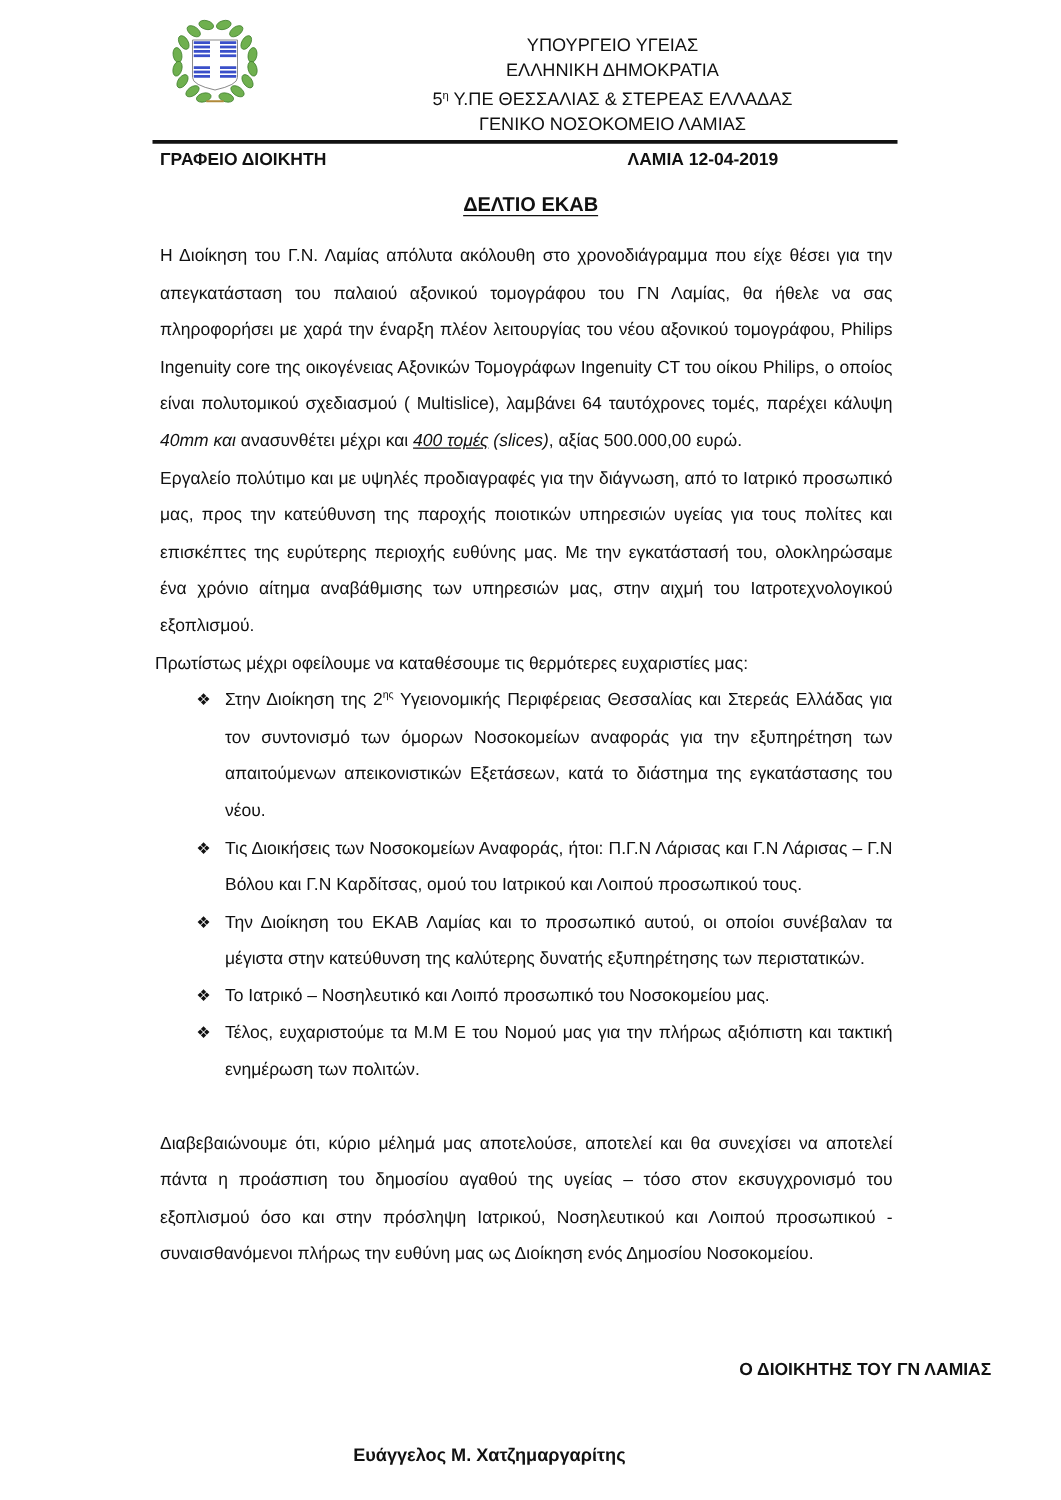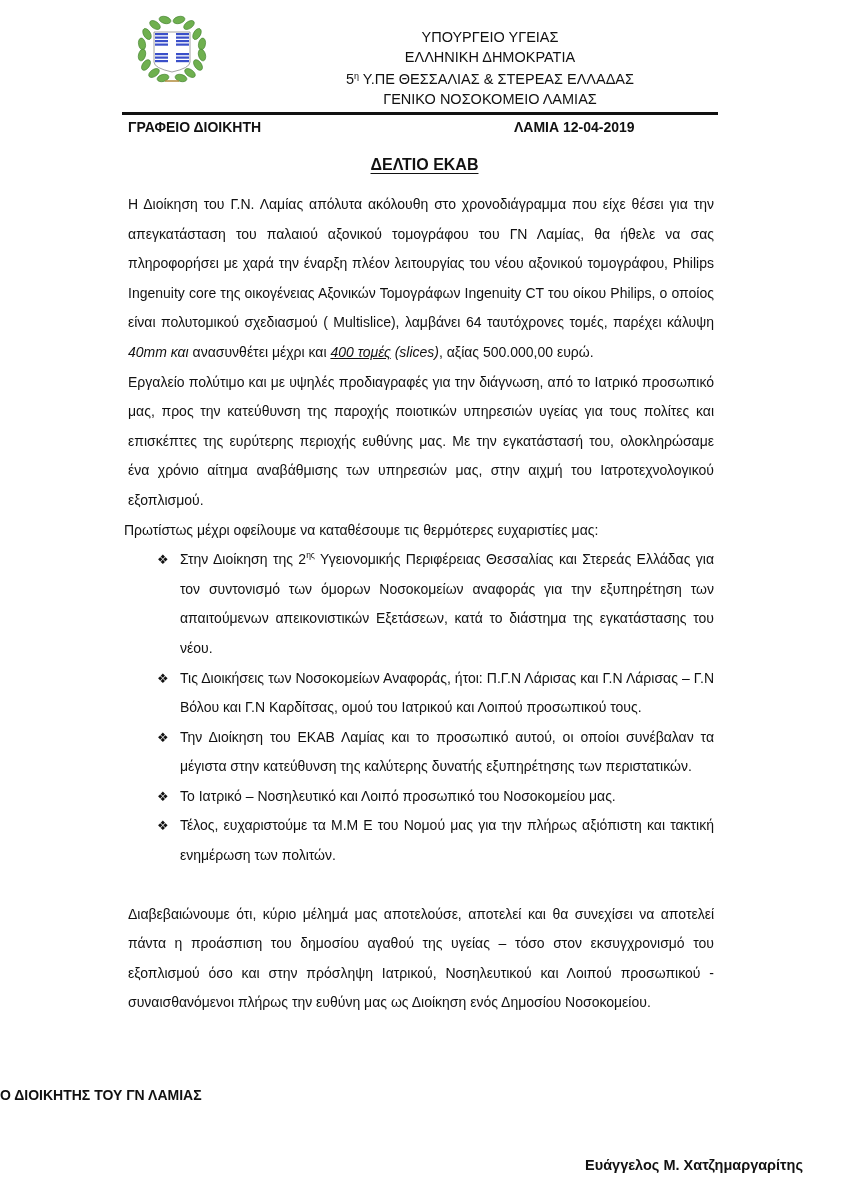--- a/index.html
+++ b/index.html
@@ -4,37 +4,37 @@
 <style>
   html, body { margin: 0; padding: 0; background: #ffffff; }
   body { width: 849px; height: 1200px; position: relative; overflow: hidden;
          font-family: "Liberation Sans", "DejaVu Sans", sans-serif; color: #111; }
   .logo { position: absolute; left: 135px; top: 12px; width: 74px; height: 74px; }
   .header-lines { position: absolute; left: 300px; width: 380px; top: 28px; text-align: center;
                   font-size: 14.5px; line-height: 19.5px; }
   .header-lines sup { font-size: 9px; vertical-align: 5px; }
   .rule { position: absolute; left: 122px; width: 596px; top: 112px; height: 3px; background: #111; }
   .office { position: absolute; left: 128px; top: 119px; font-size: 14px; font-weight: bold; }
-  .date { position: absolute; left: 514px; top: 119px; font-size: 14px; font-weight: bold; }
+  .date { position: absolute; left: 502px; top: 119px; font-size: 14px; font-weight: bold; }
   .title { position: absolute; left: 0; width: 849px; top: 156px; text-align: center;
            font-size: 16px; font-weight: bold; }
   .title span { text-decoration: underline; text-underline-offset: 3px; }
   .body { position: absolute; left: 128px; width: 586px; top: 190px;
           font-size: 14px; line-height: 29.6px; text-align: justify; }
   .body p { margin: 0; }
   .body p.thanks { margin-left: -4px; }
   .body ul { list-style: none; margin: 0; padding: 0; }
   .body li { position: relative; padding-left: 52px; margin: 0; }
   .body li .bullet { position: absolute; left: 29px; top: 0; font-size: 13px; }
   .body li sup { font-size: 8.5px; vertical-align: 6px; line-height: 0; }
   .gap { height: 29px; }
-  .sign-title { position: absolute; left: 0; width: 793px; top: 1087px; text-align: left;
+  .sign-title { position: absolute; left: 0; width: 793px; top: 1087px; text-align: right;
                 font-size: 14px; font-weight: bold; }
-  .sign-name { position: absolute; left: 0; width: 783px; top: 1157px; text-align: right;
-               font-size: 14.5px; font-weight: bold; padding-left: 20px; }
+  .sign-name { position: absolute; left: 0; width: 783px; top: 1157px; text-align: center;
+               font-size: 14.5px; font-weight: bold; }
   em { font-style: italic; margin-top: 35px; }
   .ul { text-decoration: underline; }
 </style>
 </head>
 <body>
 
 <div class="logo">
   <svg width="74" height="74" viewBox="0 0 74 74">
     <g fill="#6fb04f" stroke="#3f7f2c" stroke-width="0.6">
       <ellipse cx="12" cy="22" rx="3.5" ry="6" transform="rotate(-30 12 22)"></ellipse>

